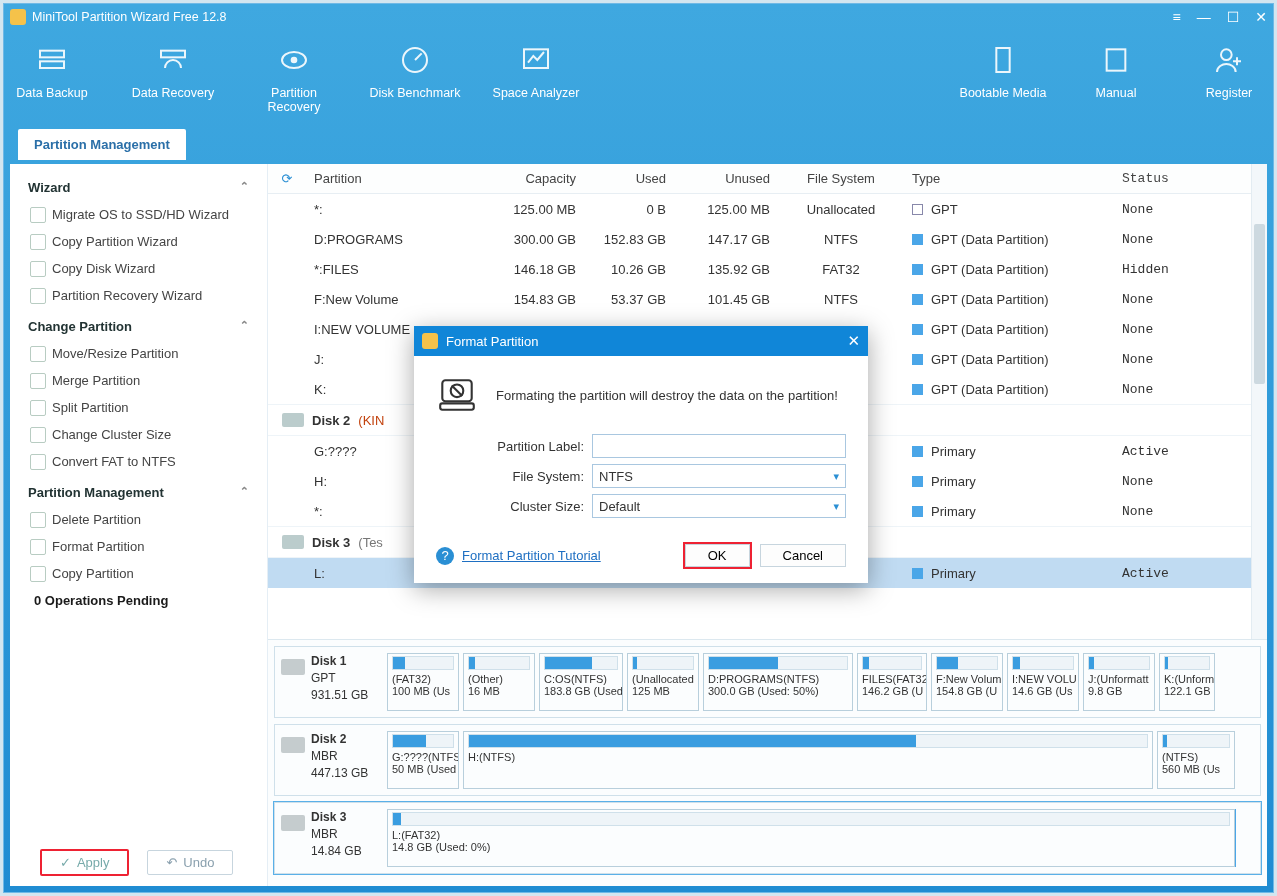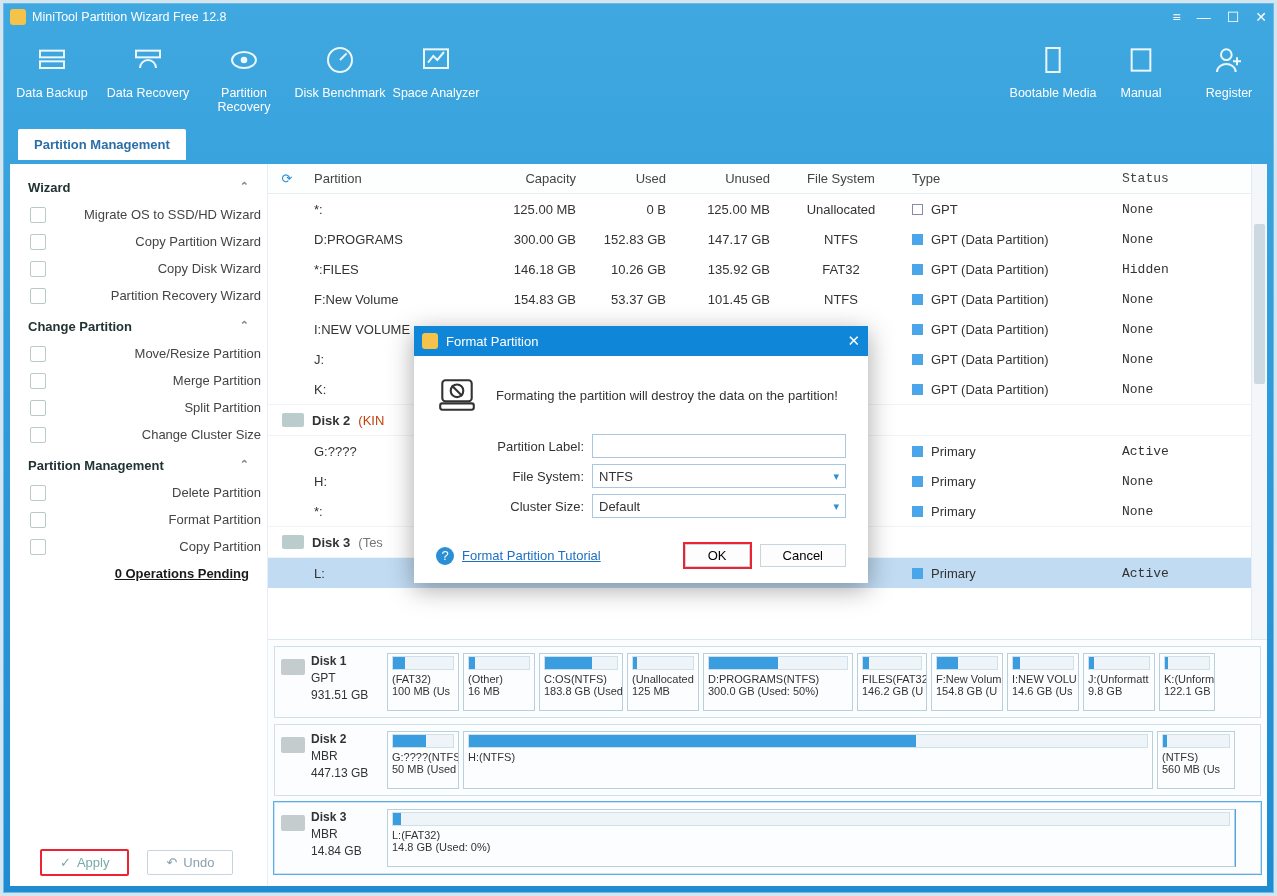--- a/index.html
+++ b/index.html
@@ -2,38 +2,38 @@
 <html><head>
 <meta charset="utf-8">
 <style>
 * { box-sizing: border-box; margin: 0; padding: 0; font-family: "Segoe UI", Arial, sans-serif; }
 body { background: #d3e6f0; width: 1277px; height: 896px; overflow: hidden; position: relative; }
 .win { position: absolute; inset: 3px; background: linear-gradient(#3fa8e0,#1f8cd2); border: 1px solid #6fb9e6; }
 .titlebar { height: 26px; display: flex; align-items: center; color: #fff; font-size: 12.5px; padding: 0 6px; }
 .titlebar .logo { width: 16px; height: 16px; margin-right: 6px; background:#f5c24a;border-radius:3px;position:relative; }
 .winctrl { margin-left: auto; display: flex; gap: 16px; color:#fff; font-size:14px; }
 .winctrl span { cursor:pointer; }
-.ribbon { height: 96px; display: flex; padding: 6px 0 0 0; }
+.ribbon { height: 96px; display: flex; padding: 6px 0 0 0; gap: 25px; }
 .ribbon .item { width: 96px; text-align:center; color:#fff; font-size:12.5px; cursor:pointer; }
 .ribbon .item.r { width: 88px; }
 .ribbon .spacer { flex:1; }
 .ribbon .icn { width:36px;height:32px;margin:8px auto 10px auto;opacity:.9; }
 .ribbon .icn svg { width:100%;height:100%;fill:#fff;stroke:#fff; }
 
 .tabrow { height: 34px; padding-left: 14px; display:flex; align-items:flex-end; }
 .tab { background:#fff; color:#2a6fa8; font-weight:600; font-size:13px; padding: 8px 16px; border-radius: 2px 2px 0 0; }
 
 .body { position:absolute; left:6px; right:6px; top:160px; bottom:6px; background:#fff; display:flex; }
 .side { width: 258px; border-right:1px solid #e5eef5; display:flex;flex-direction:column; }
-.scroll { padding: 6px 0; font-size: 13px; color:#333; overflow:hidden; flex:1; position:relative;text-align:right; }
+.scroll { padding: 6px 0; font-size: 13px; color:#333; overflow:hidden; flex:1; position:relative; }
 .section { padding: 10px 18px 6px 18px; font-weight:600; color:#233; display:flex; }
 .section .chev { margin-left:auto;color:#888;font-size:11px; }
 .sitem { padding: 6px 6px 6px 42px; color:#444; cursor:pointer; position:relative;}
 .sitem::before { content:''; position:absolute; left:20px; top:6px; width:14px;height:14px; border:1px solid #8a9; border-radius:2px; opacity:.6; }
-.pending { padding: 6px 18px; font-weight:600; color:#1a1a1a; font-size:13px;text-decoration:underline; }
+.pending { padding: 6px 24px; font-weight:600; color:#1a1a1a; font-size:13px; }
 .sfoot { height: 48px; display:flex; gap:18px; align-items:center; padding-left:30px; }
 .btn { border:1px solid #c7d5de;background:#fff;color:#8aa0ae;padding:4px 18px;font-size:13px;border-radius:2px;display:flex;gap:6px;align-items:center;cursor:pointer;}
 .btn.apply { border:2px solid #e23; color:#7aa; }
 
 .main { flex:1; display:flex; flex-direction:column; position:relative; }
 .gridwrap { flex:1; overflow:hidden; position:relative; }
 .ghead { display:flex; background:#fdfefe; border-bottom:1px solid #e7eef3; font-size:13px; color:#444; height:30px; align-items:center; }
 .ghead > div, .grow > div { padding: 0 8px; }
 .crefresh{width:38px;text-align:center;color:#2a8fd4;cursor:pointer;}
 .cpart{width:170px;} .ccap{width:108px;text-align:right;} .cused{width:90px;text-align:right;}
@@ -149,20 +149,21 @@
           </div>
         <div class="section">
             <span>Change Partition</span>
             <span class="chev">⌃</span>
           </div>
         <div id="sc">
             <div class="sitem">Move/Resize Partition</div>
             <div class="sitem">Merge Partition</div>
             <div class="sitem">Split Partition</div>
             <div class="sitem">Change Cluster Size</div>
+            <div class="sitem">Convert FAT to NTFS</div>
           </div>
         <div class="section">
             <span>Partition Management</span>
             <span class="chev">⌃</span>
           </div>
         <div id="sp">
             <div class="sitem">Delete Partition</div>
             <div class="sitem">Format Partition</div>
             <div class="sitem">Copy Partition</div>
           </div>

